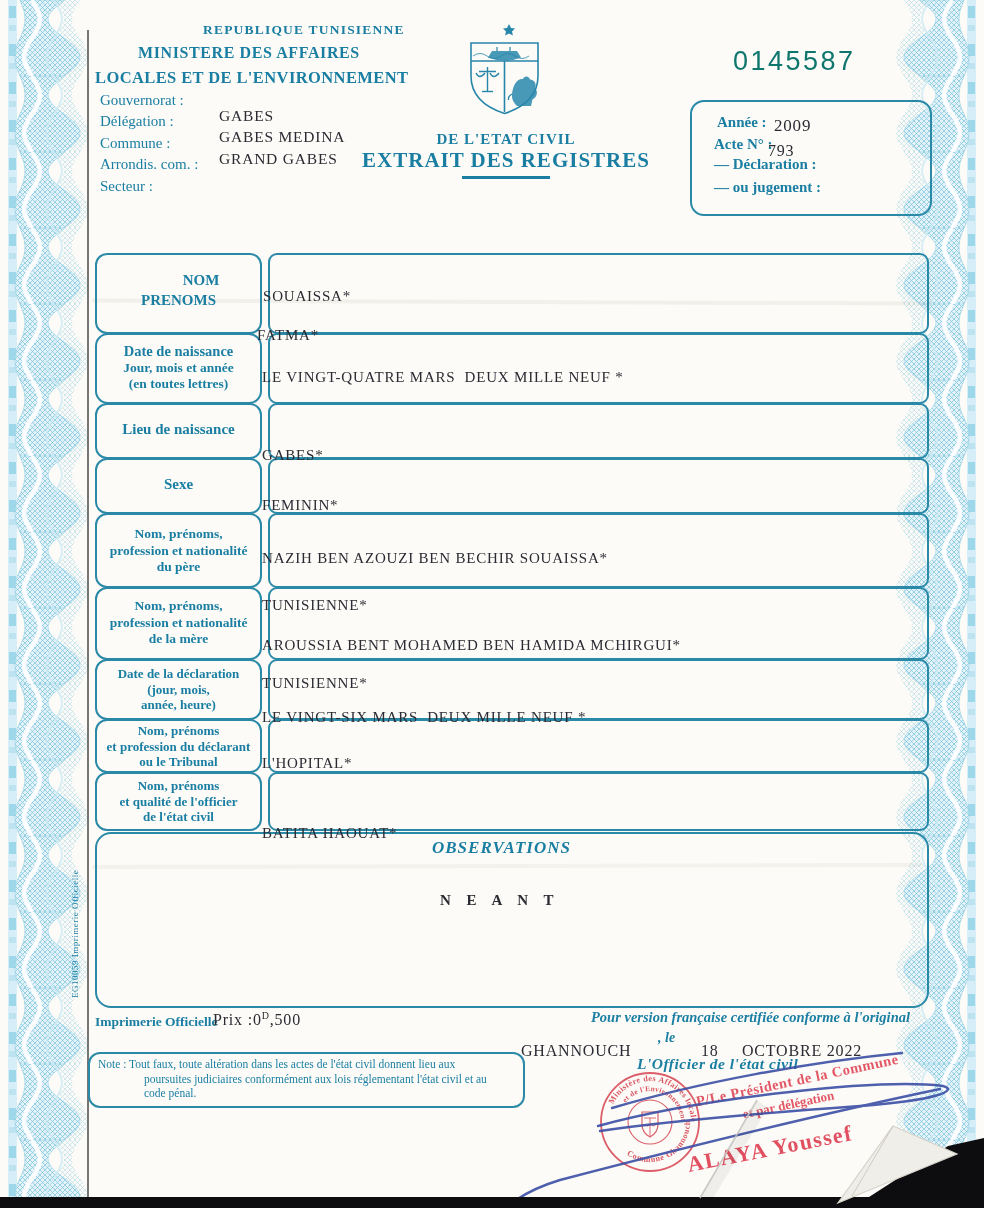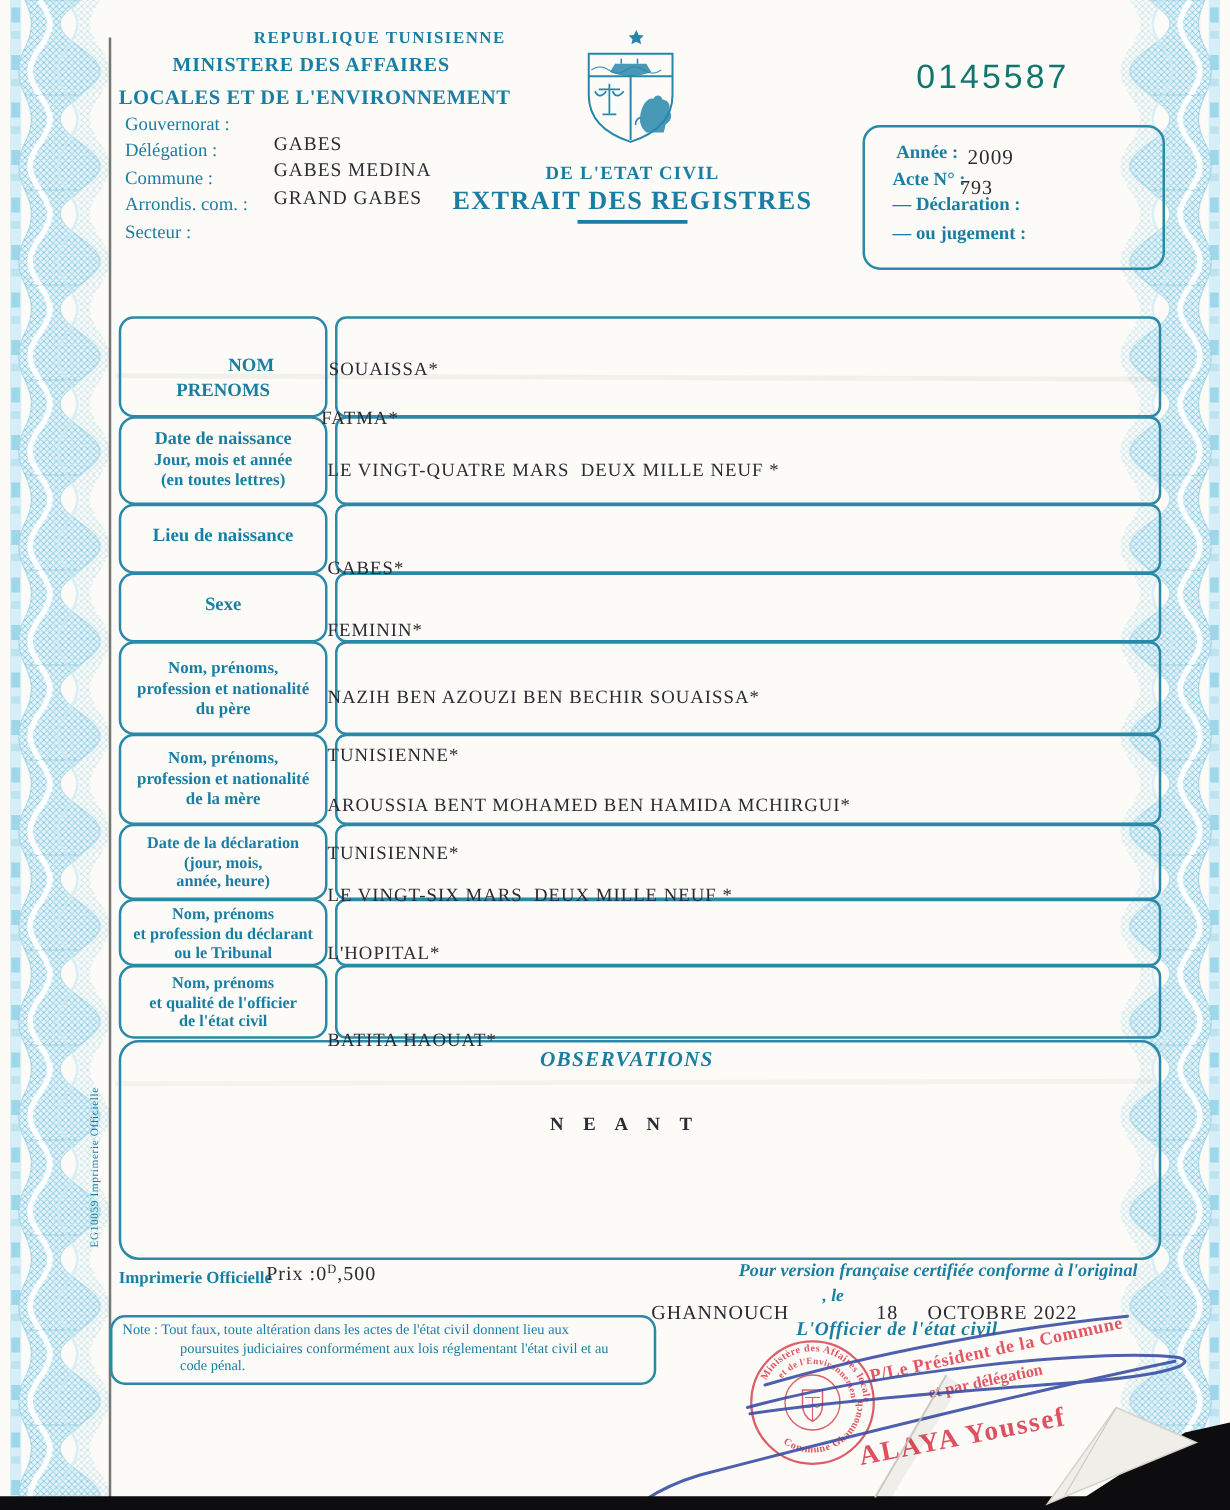--- a/index.html
+++ b/index.html
@@ -41,21 +41,21 @@
   #decl-lbl{left:22px;top:54px;} #juge-lbl{left:22px;top:77px;}
   #annee-val{position:absolute;left:82px;top:14px;font-size:17px;}
   #acte-val{position:absolute;left:76px;top:40px;font-size:16px;}
 
   
   .lblbox{left:95px;width:163px;border:2.2px solid #2b89a8;border-radius:12px;
           text-align:center;z-index:3;background:transparent;}
   .lblbox span{display:block;font-weight:bold;color:#1a7ea3;}
   .valbox{left:268px;width:657px;border:2px solid #2b89a8;border-radius:9px;z-index:3;}
   #lb0{top:253px;height:77px;} #lb0 span{font-size:15px;line-height:20px;} #lb0{padding-top:0;}
-  #lb0 .pad{padding-top:28px;margin-left:45px;}
+  #lb0 .pad{padding-top:15px;margin-left:45px;}
   #lb1{top:333px;height:67px;border-radius:13px;} #lb2{top:403px;height:52px;} #lb3{top:458px;height:52px;}
   #lb4{top:513px;height:71px;} #lb5{top:587px;height:69px;} #lb6{top:659px;height:57px;}
   #lb7{top:719px;height:50px;} #lb8{top:772px;height:55px;}
   .l3 span{font-size:13.5px;line-height:16.5px;}
   #lb1 .pad{padding-top:8px;} #lb2 .pad{padding-top:16px;font-size:15px;}
   #lb3 .pad{padding-top:16px;font-size:15px;}
   #lb4 .pad{padding-top:11px;} #lb5 .pad{padding-top:9px;}
   #lb6 .pad{padding-top:5px;} #lb7 .pad{padding-top:2px;} #lb8 .pad{padding-top:4px;}
   #lb6 span,#lb7 span,#lb8 span{font-size:13px;line-height:15.5px;}
   #vb0{top:253px;height:77px;} #vb1{top:333px;height:67px;} #vb2{top:403px;height:52px;}

